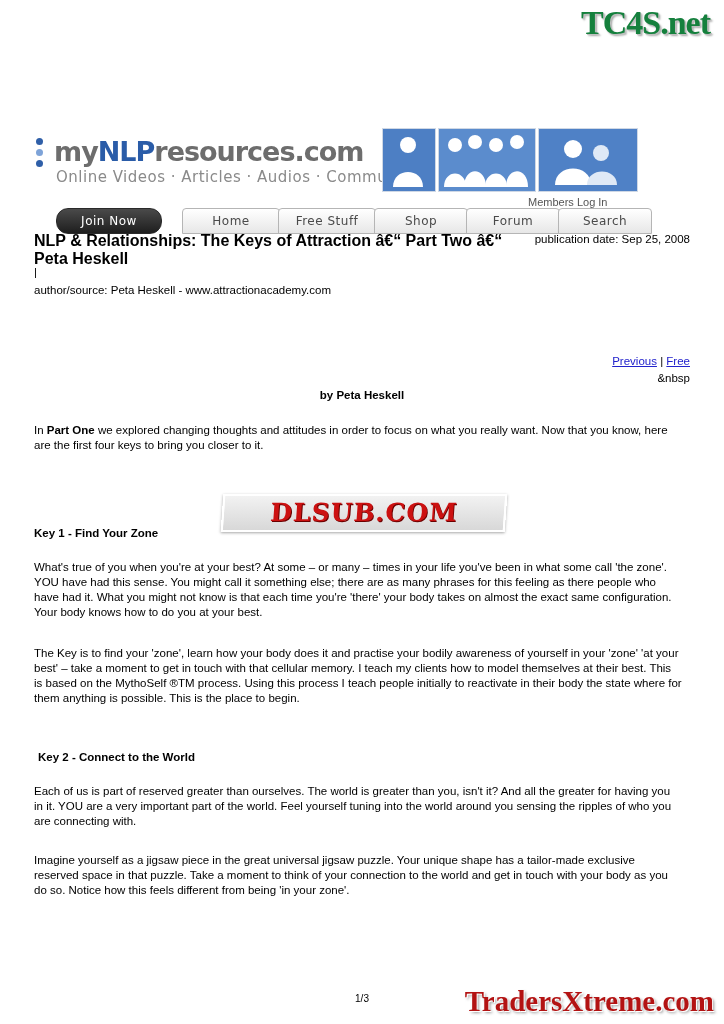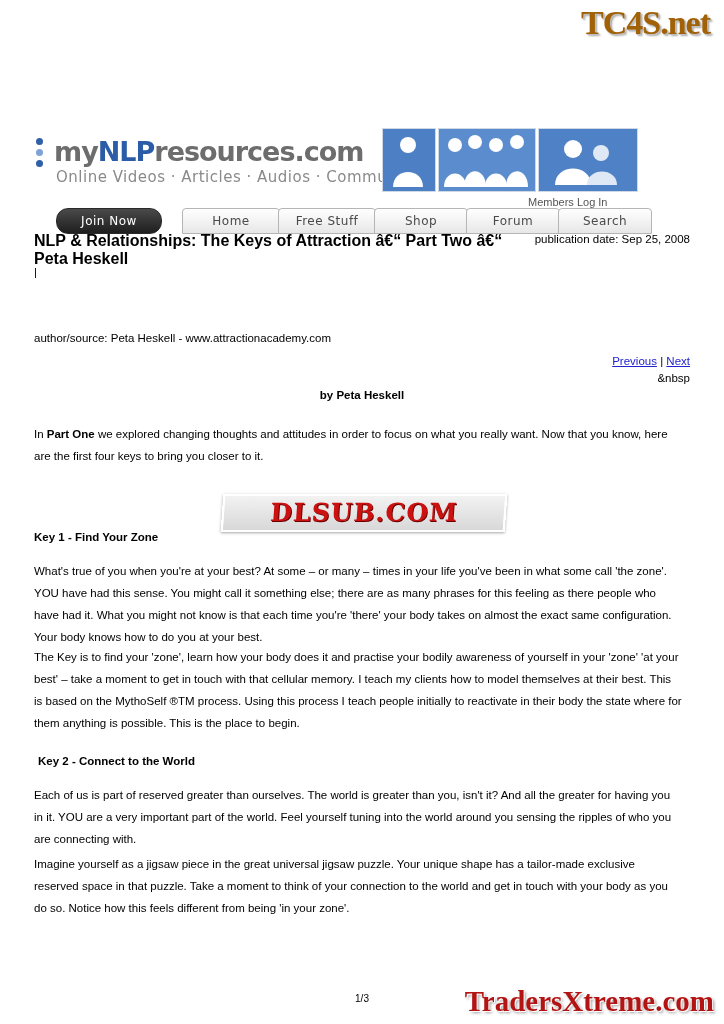--- a/index.html
+++ b/index.html
@@ -18,21 +18,21 @@
 
   
   .tc4s-watermark {
     position: absolute;
     top: 4px;
     right: 14px;
     font-family: "Liberation Serif", serif;
     font-weight: bold;
     font-size: 34px;
     letter-spacing: -1px;
-    color: #a16207;
+    color: #15803d;
     text-shadow: 1px 1px 0 #bfbfbf, 2px 2px 2px rgba(0,0,0,.35);
   }
 
   
   .banner {
     position: absolute;
     left: 34px;
     top: 128px;
     width: 602px;
     height: 110px;
@@ -171,21 +171,20 @@
     position: absolute;
     left: 34px;
     top: 266px;
     font-size: 11.5px;
   }
   .author-line {
     position: absolute;
     left: 34px;
     top: 284px;
     font-size: 11.5px;
-    margin-top: 48px;
   }
 
   
   .pager {
     position: absolute;
     right: 34px;
     top: 353px;
     font-size: 11.5px;
     text-align: right;
     line-height: 17px;
@@ -205,21 +204,21 @@
     width: 724px;
     text-align: center;
     font-size: 11.5px;
     font-weight: bold;
   }
   .para {
     position: absolute;
     left: 34px;
     width: 648px;
     font-size: 11.5px;
-    line-height: 22px;
+    line-height: 15px;
     text-align: left;
   }
   .para b { font-weight: bold; }
   .p-intro  { top: 423px; }
   .h-key1   { top: 526px; font-weight: bold; }
   .p-key1a  { top: 560px; }
   .p-key1b  { top: 646px; }
   .h-key2   { top: 750px; font-weight: bold; left: 38px; }
   .p-key2a  { top: 784px; }
   .p-key2b  { top: 853px; }
@@ -327,21 +326,21 @@
 <div class="article-title-row">
   <div class="pubdate">publication date: Sep 25, 2008</div>
   <div class="article-title">NLP &amp; Relationships: The Keys of Attraction â€“ Part Two â€“ Peta Heskell</div>
 </div>
 <div class="pipe-line">|</div>
 <div class="author-line">author/source: Peta Heskell - www.attractionacademy.com</div>
 
 <div class="pager">
   <a href="#">Previous</a>
   <span class="sep">|</span>
-  <a href="#">Next</a>
+  <a href="#">Free</a>
   <span class="nbsp-line">&amp;nbsp</span>
 </div>
 
 <div class="byline">by Peta Heskell</div>
 
 <div class="para p-intro"><span>In </span><b>Part One</b><span> we explored changing thoughts and attitudes in order to focus on what you really want. Now that you know, here are the first four keys to bring you closer to it.</span></div>
 
 <div class="dlsub">DLSUB.COM</div>
 
 <div class="para h-key1">Key 1 - Find Your Zone</div>

